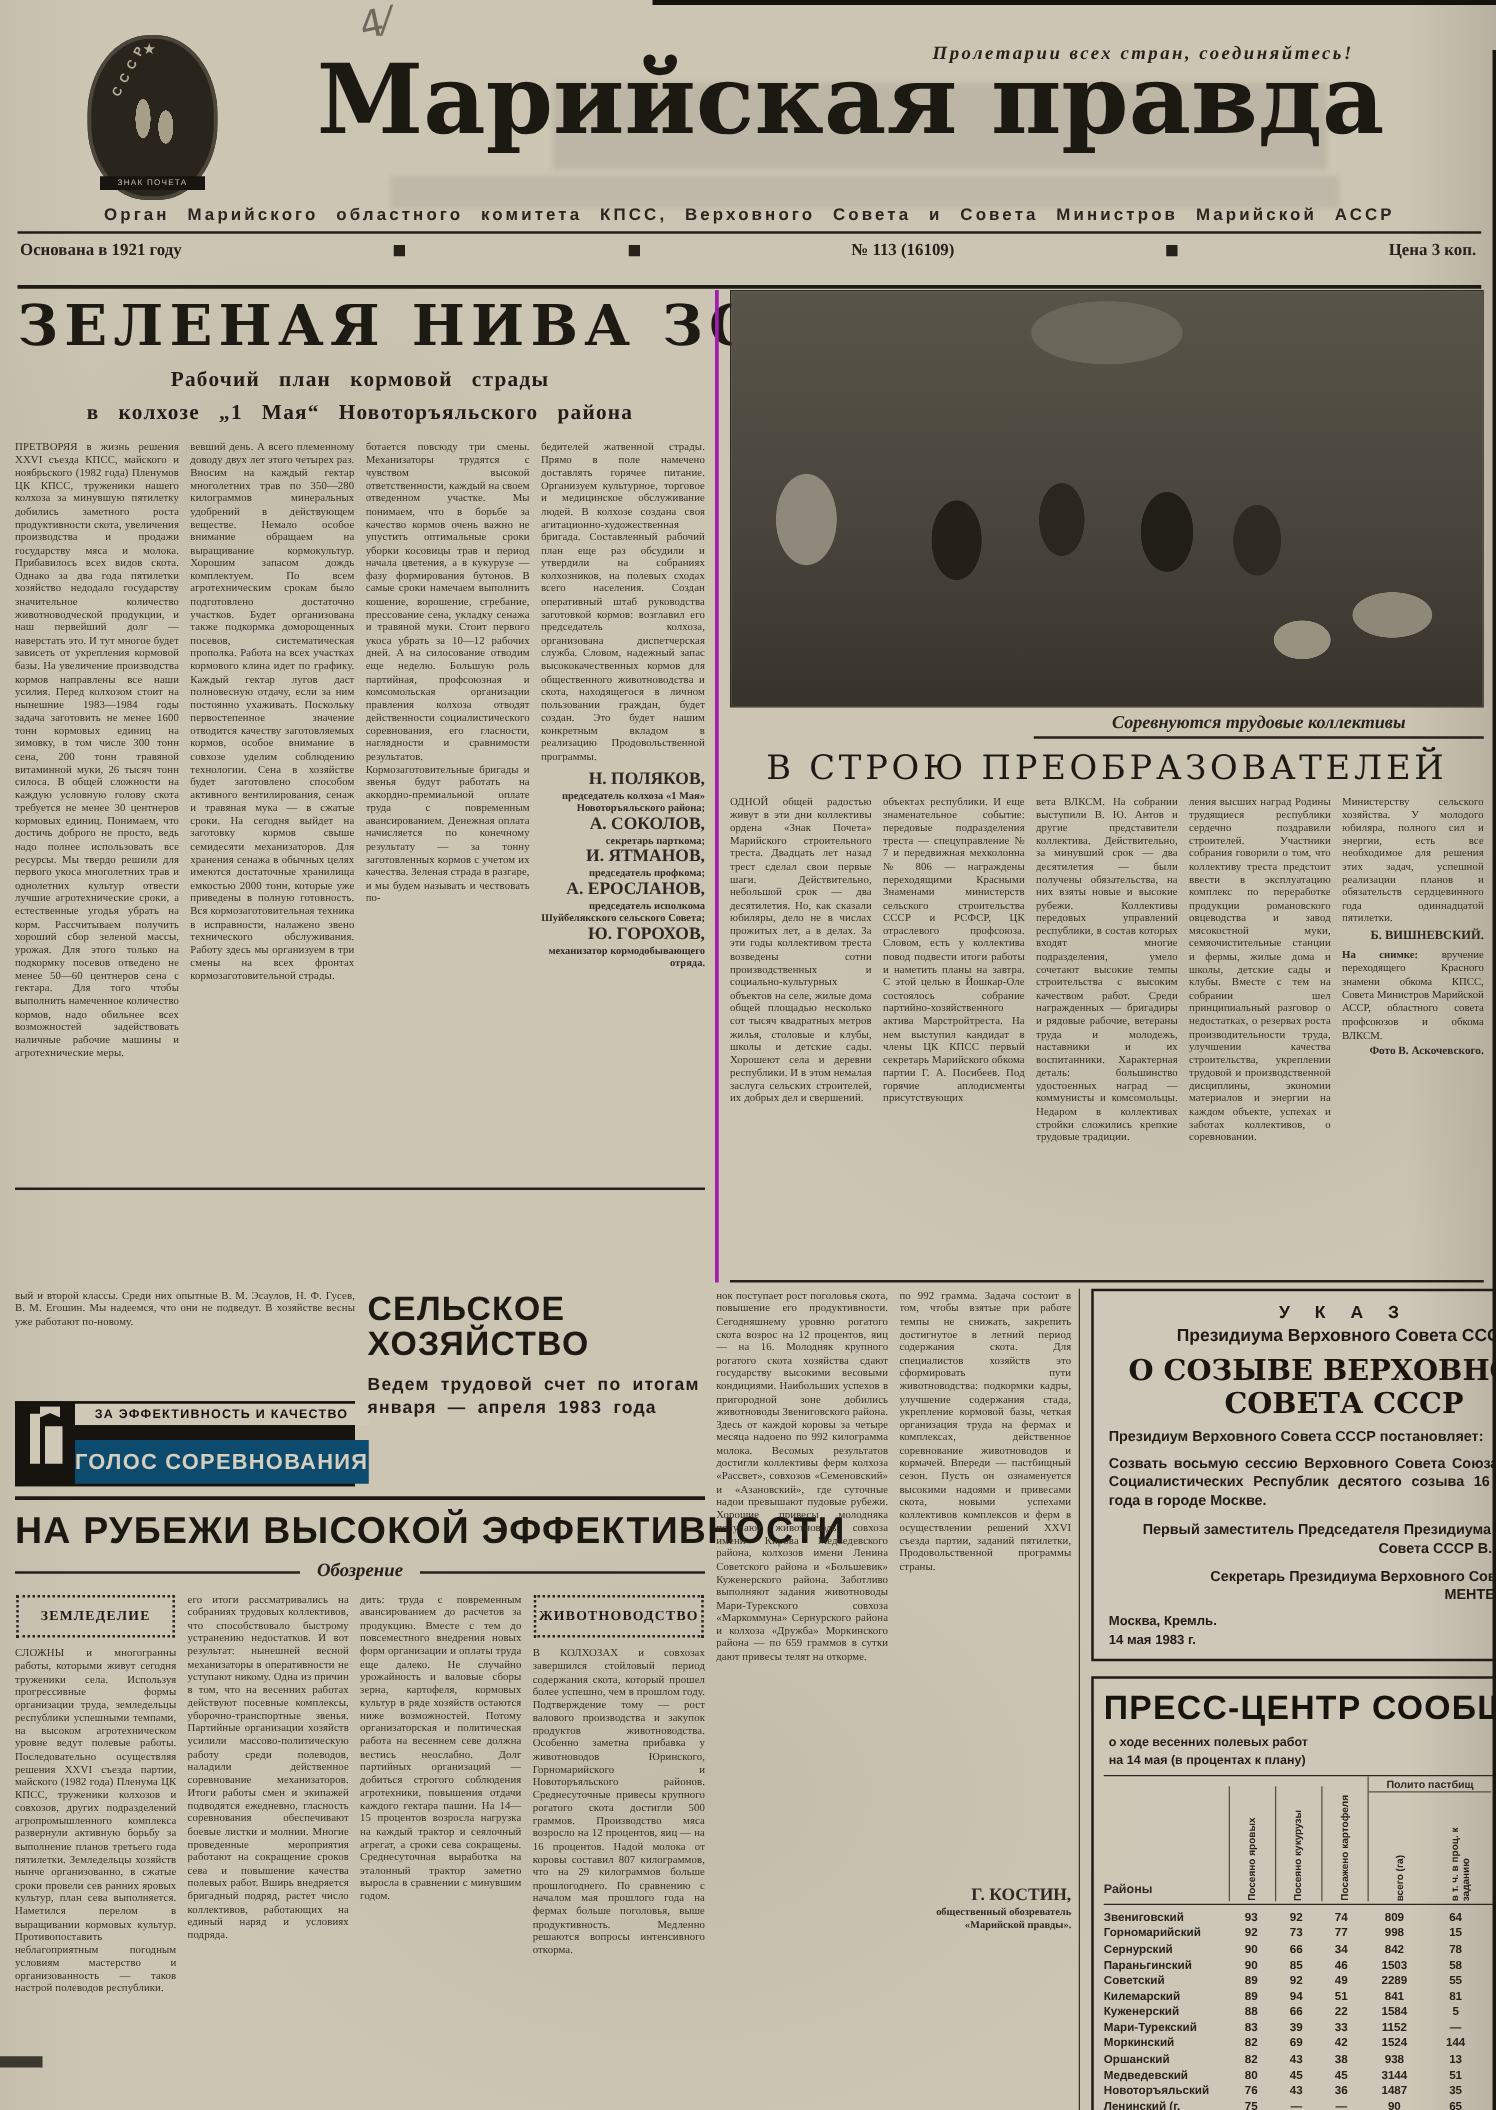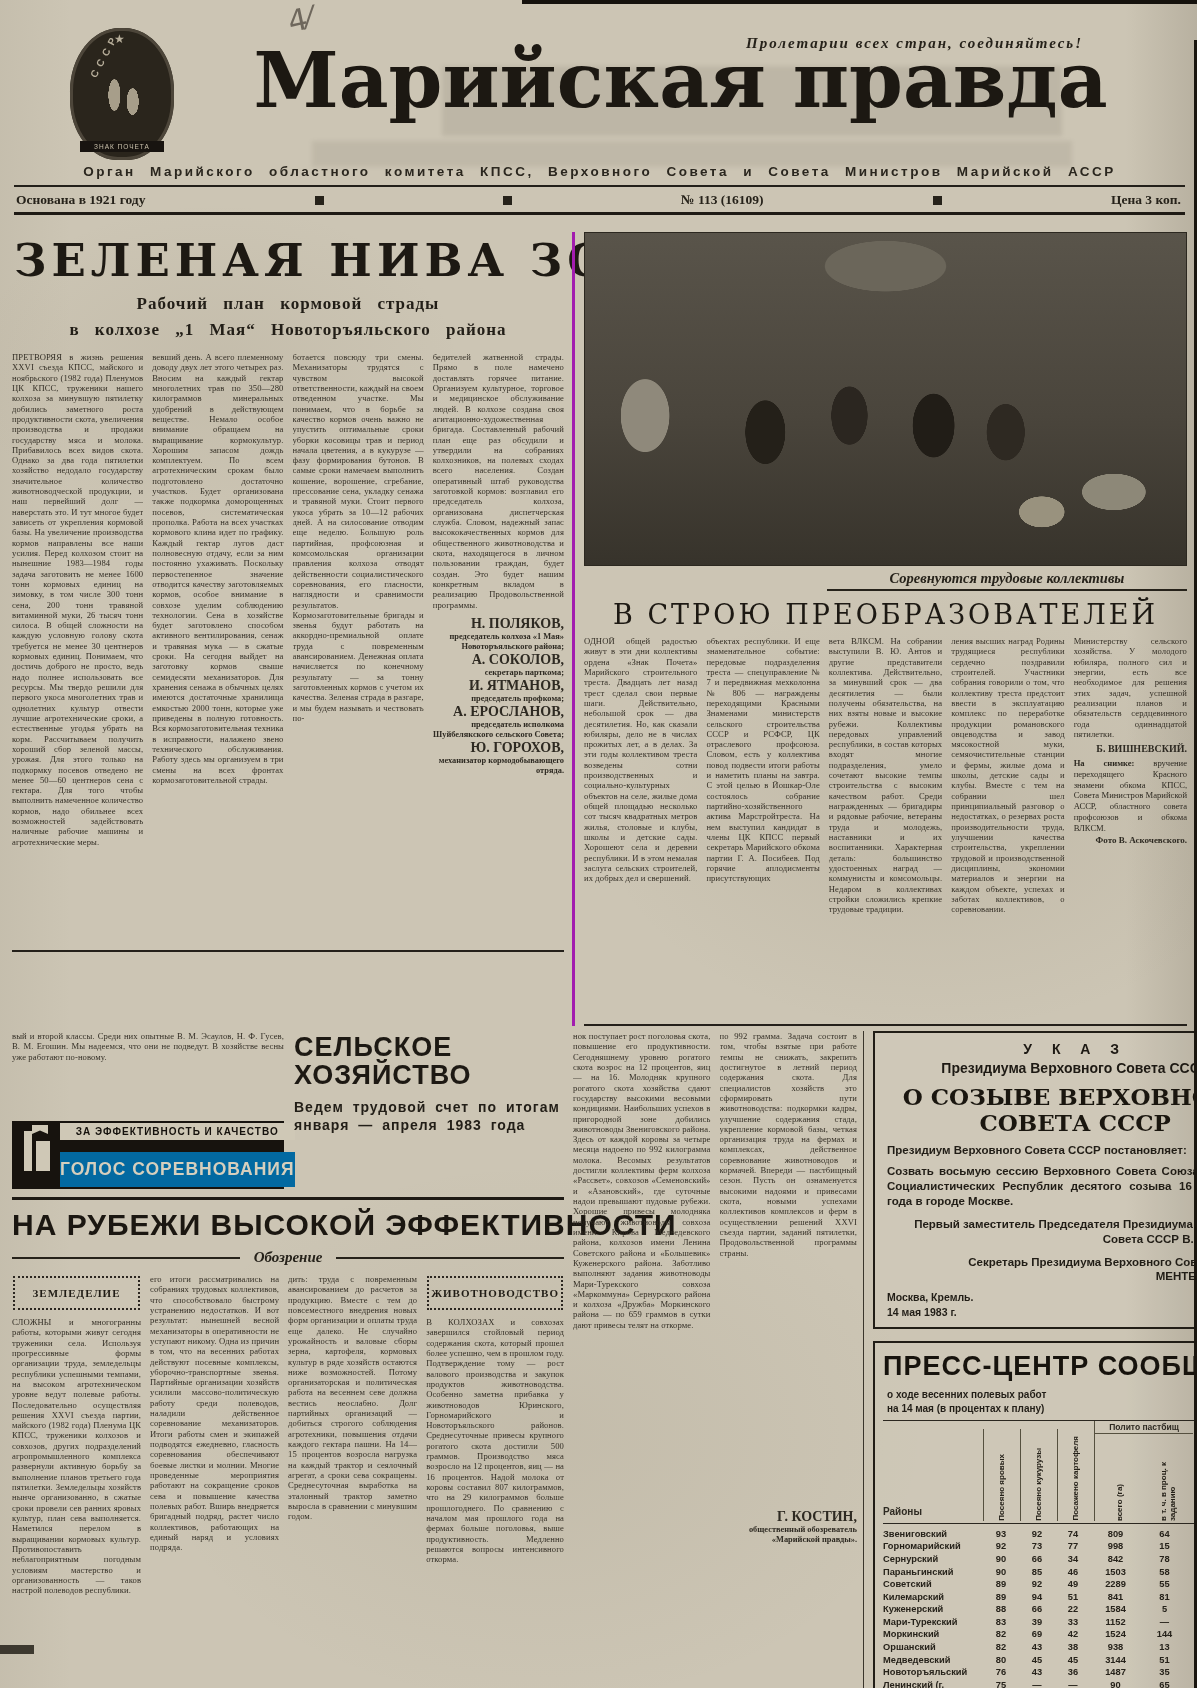--- a/index.html
+++ b/index.html
@@ -30,21 +30,21 @@
   .badge{width:104px;height:132px;margin-left:58px;position:relative;background:#2a251c;border-radius:48% 48% 46% 46%;box-shadow:inset 0 0 0 3px #4d463a;flex:none;}
   .badge .star{position:absolute;top:4px;left:44px;color:#b7ae9a;font-size:12px;font-family:"DejaVu Sans",sans-serif;}
   .badge .cccp{position:absolute;top:22px;left:10px;color:#b7ae9a;font-size:10px;font-weight:bold;transform:rotate(-62deg);letter-spacing:5px;font-family:"Liberation Sans",sans-serif;}
   .badge .figs{position:absolute;top:34px;left:30px;width:48px;height:66px;background:
     radial-gradient(10px 26px at 30% 50%, #a79e8a 0 60%, transparent 61%),
     radial-gradient(10px 22px at 68% 60%, #a79e8a 0 60%, transparent 61%);}
   .badge .band{position:absolute;bottom:8px;left:10px;right:10px;background:#181410;color:#c9c0ab;font-size:6.5px;text-align:center;letter-spacing:1px;padding:2px 0;font-family:"Liberation Sans",sans-serif;}
   .mast-title{flex:1;text-align:center;font-family:"DejaVu Serif",serif;font-weight:bold;font-size:77px;line-height:1.0;letter-spacing:0px;color:#1c1812;margin-top:14px;position:relative;}
   .organ-line{text-align:center;font-weight:bold;font-size:13.5px;letter-spacing:2.5px;color:#2a261e;margin-top:4px;word-spacing:8px;font-family:"Liberation Sans",sans-serif;}
   .organ-wrap{border-bottom:2px solid #23201a;padding-bottom:6px;margin:0 2px;}
-  .date-row{display:flex;justify-content:space-between;align-items:center;font-weight:bold;font-size:13.5px;padding:5px 6px 4px 4px;color:#26221a;}
+  .date-row{display:flex;justify-content:space-between;align-items:center;font-weight:bold;font-size:13.5px;padding:5px 6px 20px 4px;color:#26221a;}
   .date-row .sq{display:inline-block;width:9px;height:9px;background:#26221a;margin:0 10px;}
   .date-mid{flex:1;text-align:center;}
   .date-right{white-space:nowrap;}
   .thick-rule{border-top:3px solid #1e1a14;margin:0 2px;}
 
   
   .bodytext{font-size:8.6px;line-height:1.2;text-align:justify;color:#332e25;letter-spacing:.1px;overflow:hidden;}
   .colrule{border-top:2px solid #24201a;}
 
   
@@ -86,21 +86,21 @@
   .bl-topleft{width:272px;flex:none;}
   .minis{display:flex;gap:9px;height:84px;overflow:hidden;}
   .minis .col{flex:1;}
   .golos{display:flex;height:64px;margin-top:6px;border:2px solid #17130e;background:#17130e;}
   .g-emblem{width:46px;flex:none;background:#17130e;position:relative;}
   .g-emblem .t1{position:absolute;left:10px;top:8px;width:8px;height:40px;background:#cfc8b6;}
   .g-emblem .t2{position:absolute;left:22px;top:18px;width:14px;height:30px;background:#cfc8b6;}
   .g-emblem .fl{position:absolute;left:18px;top:2px;width:16px;height:9px;background:#cfc8b6;clip-path:polygon(0 0,100% 0,100% 100%,50% 60%,0 100%);}
   .g-right{flex:1;display:flex;flex-direction:column;gap:12px;}
   .g-top{background:#cfc8b6;color:#15110c;font-family:"Liberation Sans",sans-serif;font-weight:bold;font-size:10px;letter-spacing:1px;text-align:center;padding:3px 0;}
-  .g-main{flex:1;display:flex;align-items:center;justify-content:center;background:#0369a1;color:#d6cfbd;font-family:"Liberation Sans",sans-serif;font-weight:bold;font-size:17.5px;letter-spacing:1px;white-space:nowrap;}
+  .g-main{flex:1;display:flex;align-items:center;justify-content:center;background:#0c4a6e;color:#d6cfbd;font-family:"Liberation Sans",sans-serif;font-weight:bold;font-size:17.5px;letter-spacing:1px;white-space:nowrap;}
   .sx{flex:1;padding-top:2px;}
   .sx-title{font-family:"Liberation Sans",sans-serif;font-weight:bold;font-size:27px;line-height:1.05;color:#1d1913;letter-spacing:1px;}
   .sx-sub{font-family:"Liberation Sans",sans-serif;font-weight:bold;font-size:14px;line-height:1.3;margin-top:8px;letter-spacing:1px;word-spacing:4px;color:#221e17;}
   .rubezhi-head{border-top:3px solid #1e1a14;margin-top:8px;padding-top:8px;}
   .rubezhi-title{font-family:"Liberation Sans",sans-serif;font-weight:bold;font-size:30px;letter-spacing:1px;text-align:center;color:#1b1711;white-space:nowrap;}
   .obz-row{display:flex;align-items:center;margin:7px 0 8px 0;}
   .obz-row .line{flex:1;height:2px;background:#26221a;}
   .obz-label{font-style:italic;font-weight:bold;font-size:15px;padding:0 14px;color:#26221a;}
   .bl-cols{display:flex;gap:9px;height:455px;}
   .bl-cols .col{flex:1;}

